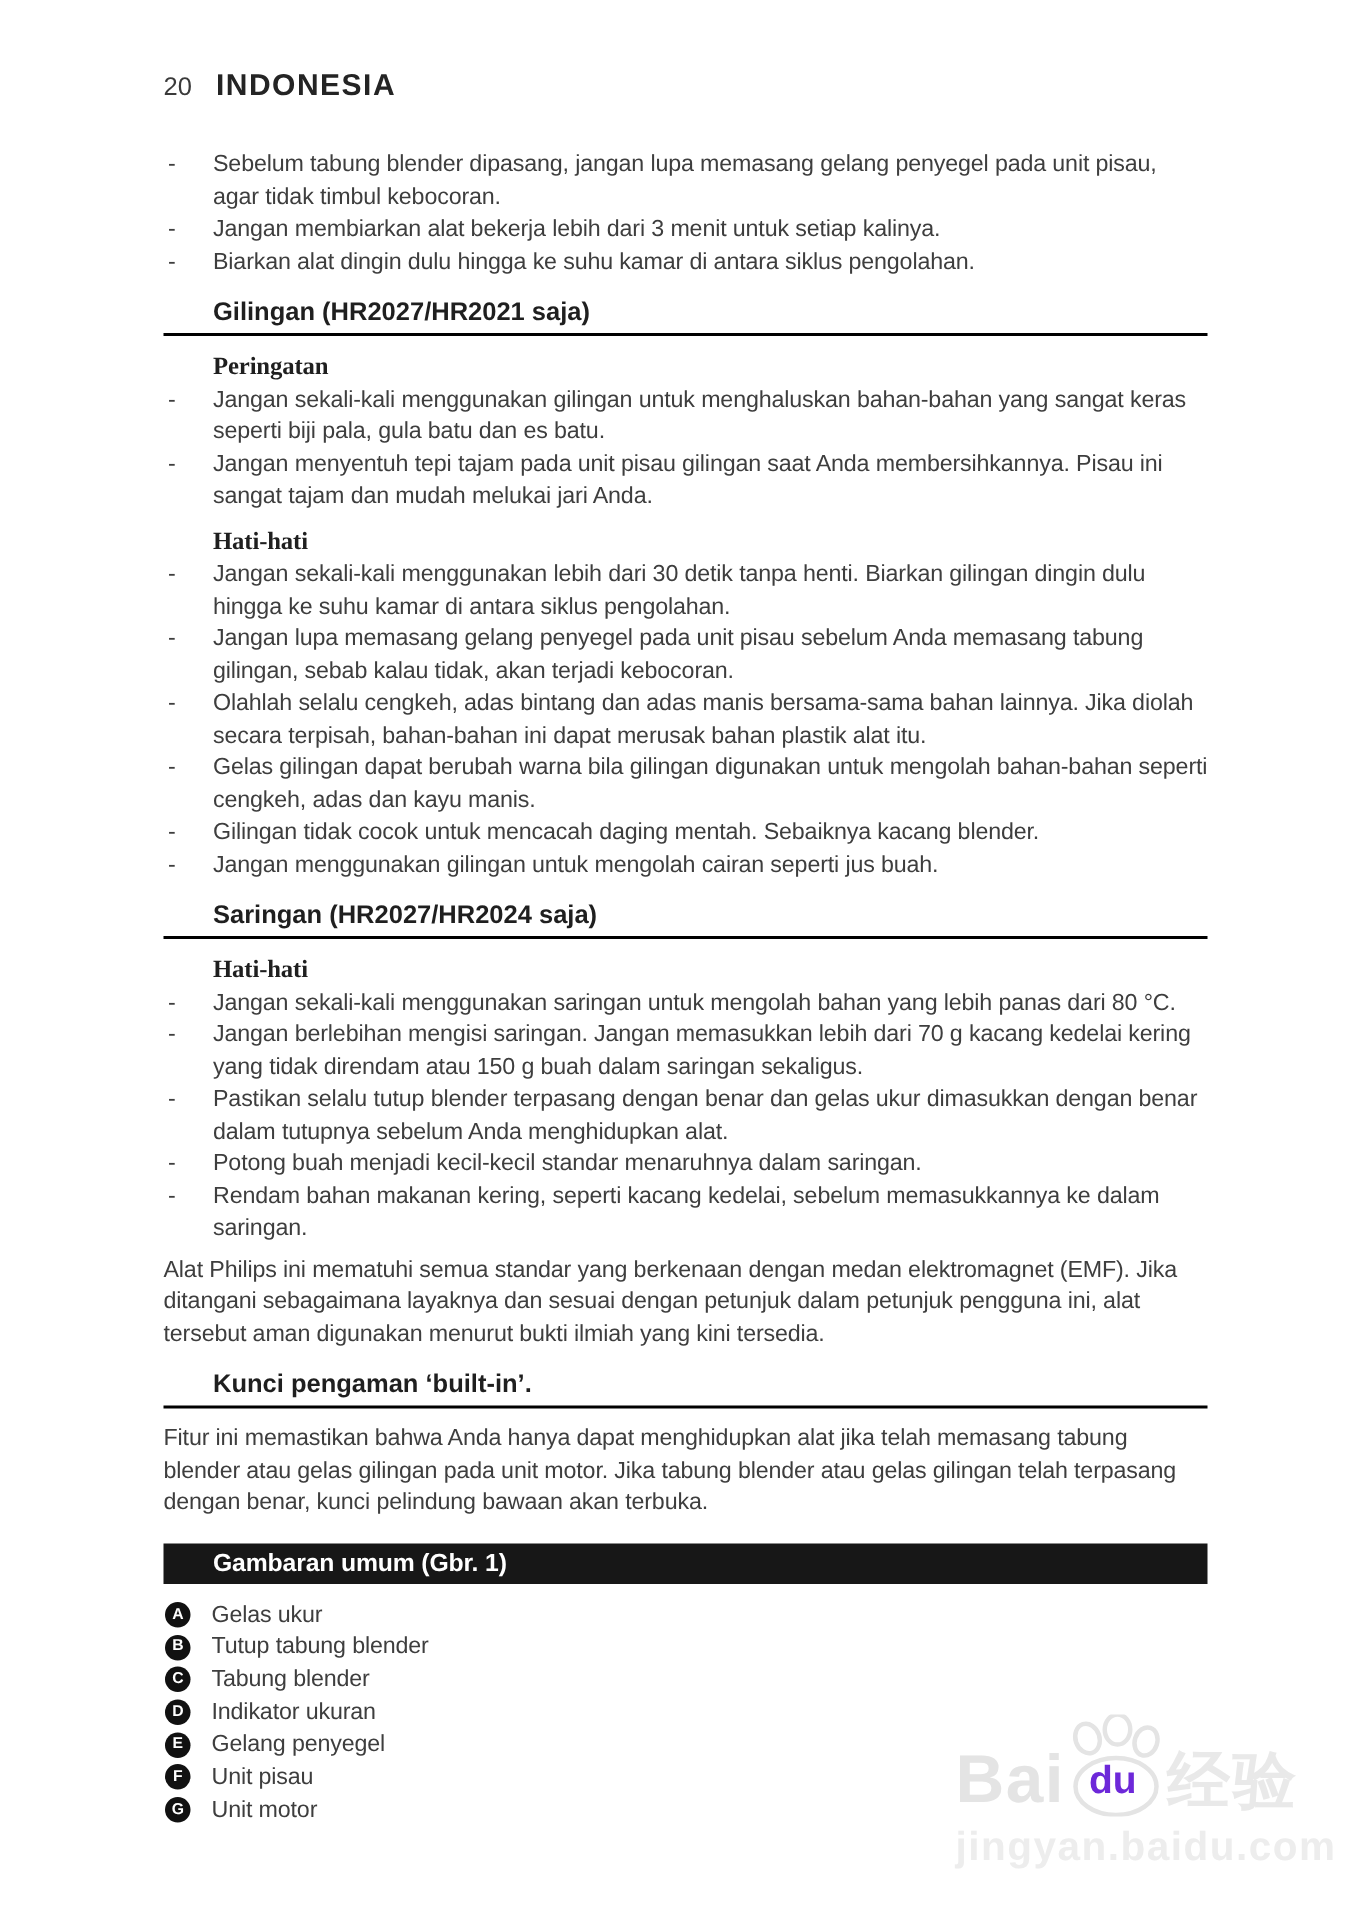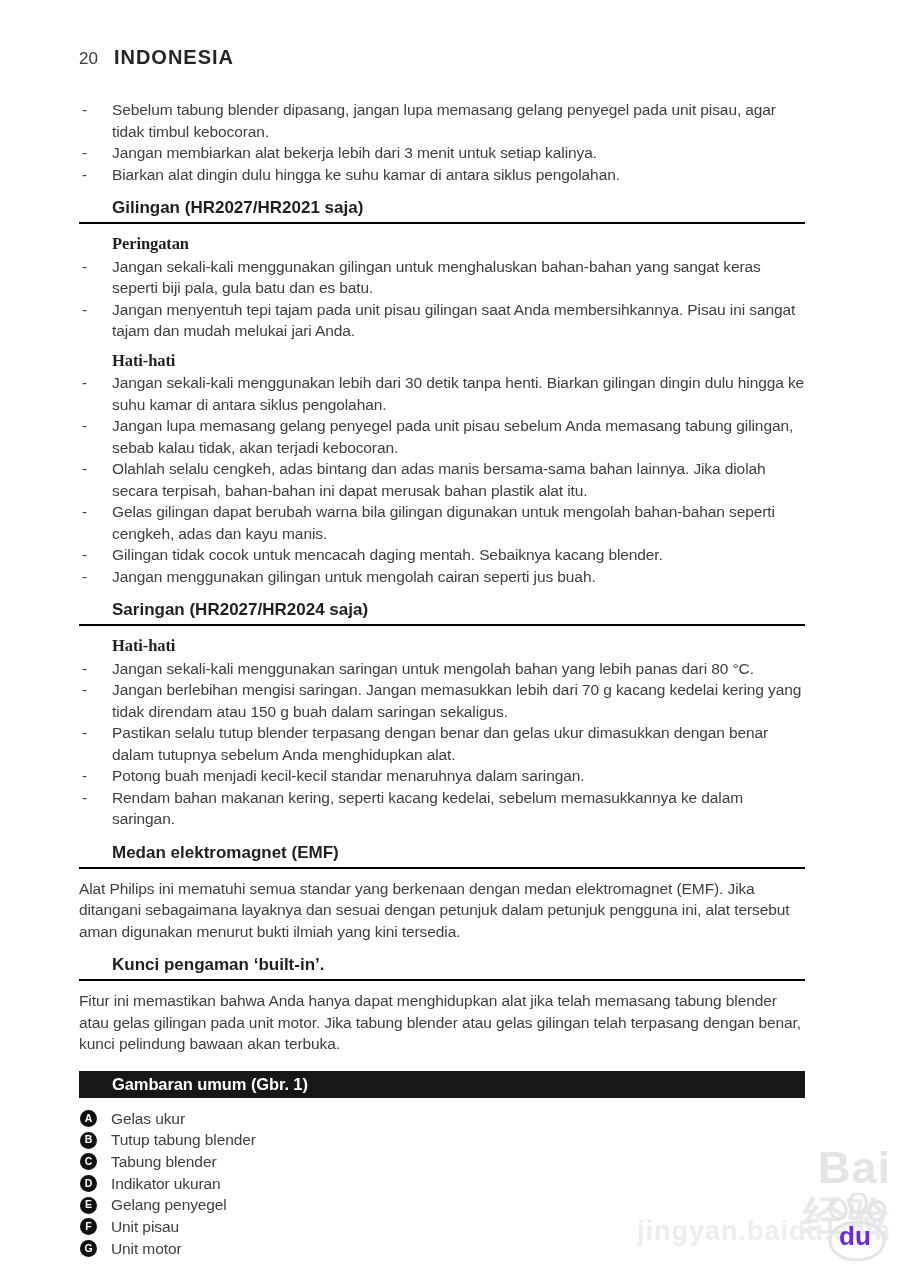--- a/index.html
+++ b/index.html
@@ -6,21 +6,21 @@
   html, body { background: #ffffff; }
   body {
     width: 902px; height: 1280px;
     font-family: "Liberation Sans", sans-serif;
     color: #3e3e3e;
     overflow: hidden;
   }
   .page {
     position: relative;
     width: 862px; height: 1280px;
-    padding: 46px 57px 0 79px;
+    padding: 46px 57px 0 109px;
     background: #ffffff;
   }
 
   
   .hdr { display: flex; align-items: baseline; margin-bottom: 30px; }
   .hdr .pnum { font-size: 17px; color: #3a3a3a; }
   .hdr .ptitle {
     margin-left: 16px; font-size: 20px; font-weight: bold;
     letter-spacing: 1px; color: #242424;
   }
@@ -63,21 +63,21 @@
     font-size: 10.5px; font-weight: bold;
     display: flex; align-items: center; justify-content: center;
     margin-left: 1px; margin-right: 14px;
   }
 
   
   .wm {
     position: absolute; left: 637px; top: 1143px;
     color: #e4e4e4; user-select: none; white-space: nowrap;
   }
-  .wm-row1 { display: flex; align-items: flex-end; height: 68px; flex-direction: column; }
+  .wm-row1 { display: flex; align-items: flex-end; height: 68px; }
   .wm-bai { font-size: 45px; font-weight: bold; letter-spacing: 1px; line-height: 50px; }
   .paw-wrap { position: relative; width: 64px; height: 68px; margin: 0 2px; }
   .paw-wrap svg { position: absolute; left: 0; top: 0; }
   .wm-du {
     position: absolute; left: 14px; top: 28px;
     font-size: 26px; font-weight: bold; color: #6d28d9;
   }
   .wm-cn { font-size: 42px; font-weight: bold; letter-spacing: 2px; line-height: 48px; color: #e9e9e9; }
   .wm-row2 { margin-top: 5px; font-size: 27px; font-weight: bold; letter-spacing: 1px; color: #ededed; }
 </style>
@@ -169,21 +169,20 @@
       <li>
         <span class="dash">-</span>
         <span class="btxt">Potong buah menjadi kecil-kecil standar menaruhnya dalam saringan.</span>
       </li>
       <li>
         <span class="dash">-</span>
         <span class="btxt">Rendam bahan makanan kering, seperti kacang kedelai, sebelum memasukkannya ke dalam saringan.</span>
       </li>
     </ul>
 
-    <h2 class="sec">Medan elektromagnet (EMF)</h2>
     <p class="para">Alat Philips ini mematuhi semua standar yang berkenaan dengan medan elektromagnet (EMF). Jika ditangani sebagaimana layaknya dan sesuai dengan petunjuk dalam petunjuk pengguna ini, alat tersebut aman digunakan menurut bukti ilmiah yang kini tersedia.</p>
 
     <h2 class="sec">Kunci pengaman ‘built-in’.</h2>
     <p class="para">Fitur ini memastikan bahwa Anda hanya dapat menghidupkan alat jika telah memasang tabung blender atau gelas gilingan pada unit motor. Jika tabung blender atau gelas gilingan telah terpasang dengan benar, kunci pelindung bawaan akan terbuka.</p>
 
     <div class="banner">
       <span>Gambaran umum (Gbr. 1)</span>
     </div>
 
     <ul class="legend">

